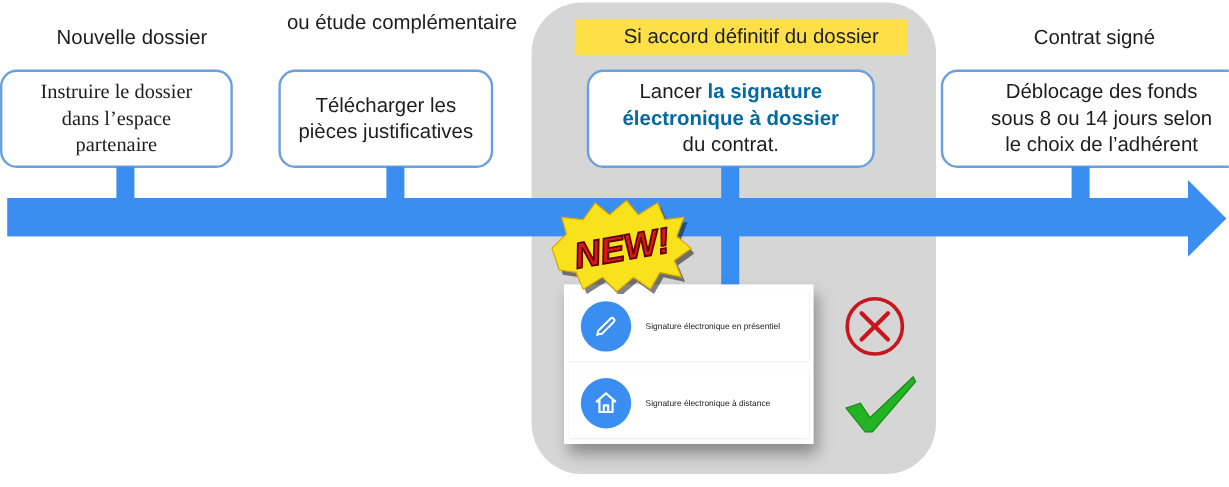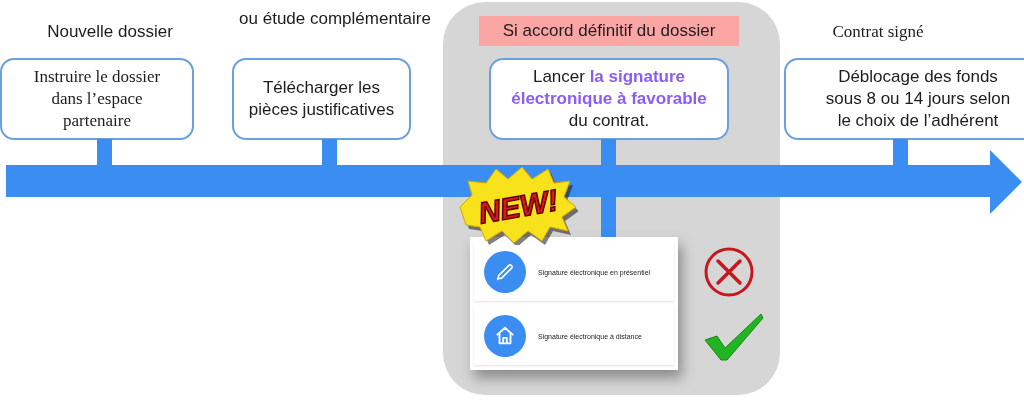--- a/index.html
+++ b/index.html
@@ -5,22 +5,22 @@
   html, body { margin: 0; padding: 0; }
   body { width: 1024px; height: 406px; position: relative; background: #ffffff; overflow: hidden;
          font-family: "Liberation Sans", "DejaVu Sans", sans-serif; color: #1a1a1a; }
   .abs { position: absolute; }
   .gray-panel { left: 443px; top: 2px; width: 337px; height: 393px; background: #d6d6d6;
                 border-radius: 42px; }
   .stage-label { text-align: center; font-size: 17px; line-height: 22px; color: #1d1d1d; }
   .step-box { background: #ffffff; border: 2px solid #6a9fe0; border-radius: 14px; box-sizing: border-box;
               display: flex; align-items: center; justify-content: center; text-align: center;
               font-size: 17px; line-height: 22px; color: #1d1d1d; }
-  .label-white { background: #fca5a5; }
-  .green { color: #8b5cf6; font-weight: bold; }
+  .label-white { background: #fde047; padding-left: 17px; }
+  .green { color: #0369a1; font-weight: bold; }
   .stem { background: #3a8ef2; width: 15px; }
   .bar { left: 6px; top: 165px; width: 986px; height: 32px; background: #3a8ef2; }
   .arrow-head { left: 990px; top: 150px; width: 0; height: 0;
                 border-top: 32px solid transparent; border-bottom: 32px solid transparent;
                 border-left: 32px solid #3a8ef2; }
   .card { left: 470px; top: 237px; width: 208px; height: 133px; background: #ffffff;
           box-shadow: 4px 8px 12px rgba(0,0,0,0.35); }
   .option { position: absolute; left: 4px; right: 4px; height: 58px; background: #ffffff;
             box-shadow: 0 1px 2px rgba(0,0,0,0.12); display: flex; align-items: center; }
   .opt-icon { width: 42px; height: 42px; border-radius: 50%; background: #3a8ef2; margin-left: 10px;
@@ -33,39 +33,39 @@
 </head>
 <body>
 
 <div class="abs gray-panel"></div>
 
 <div class="abs stage-label" style="left:20px; top:21px; width:180px;">Nouvelle dossier</div>
 <div class="abs stage-label" style="left:220px; top:8px; width:230px;">
   <div>ou étude complémentaire</div>
 </div>
 <div class="abs stage-label label-white" style="left:479px; top:16px; width:260px; height:30px; line-height:30px;">Si accord définitif du dossier</div>
-<div class="abs stage-label" style="left:788px; top:21px; width:180px;font-family:Liberation Serif, serif;">Contrat signé</div>
+<div class="abs stage-label" style="left:822px; top:21px; width:180px;">Contrat signé</div>
 
 <div class="abs step-box" style="left:0; top:58px; width:194px; height:82px;font-family:Liberation Serif, serif;">
   <div>
     <div>Instruire le dossier</div>
     <div>dans l’espace</div>
     <div>partenaire</div>
   </div>
 </div>
 <div class="abs step-box" style="left:232px; top:58px; width:179px; height:82px;">
   <div>
     <div>Télécharger les</div>
     <div>pièces justificatives</div>
   </div>
 </div>
 <div class="abs step-box" style="left:489px; top:58px; width:240px; height:82px;">
   <div>
     <div><span>Lancer </span><span class="green">la signature</span></div>
-    <div class="green">électronique à favorable</div>
+    <div class="green">électronique à dossier</div>
     <div>du contrat.</div>
   </div>
 </div>
 <div class="abs step-box" style="left:784px; top:58px; width:268px; height:82px;">
   <div>
     <div>Déblocage des fonds</div>
     <div>sous 8 ou 14 jours selon</div>
     <div>le choix de l’adhérent</div>
   </div>
 </div>

